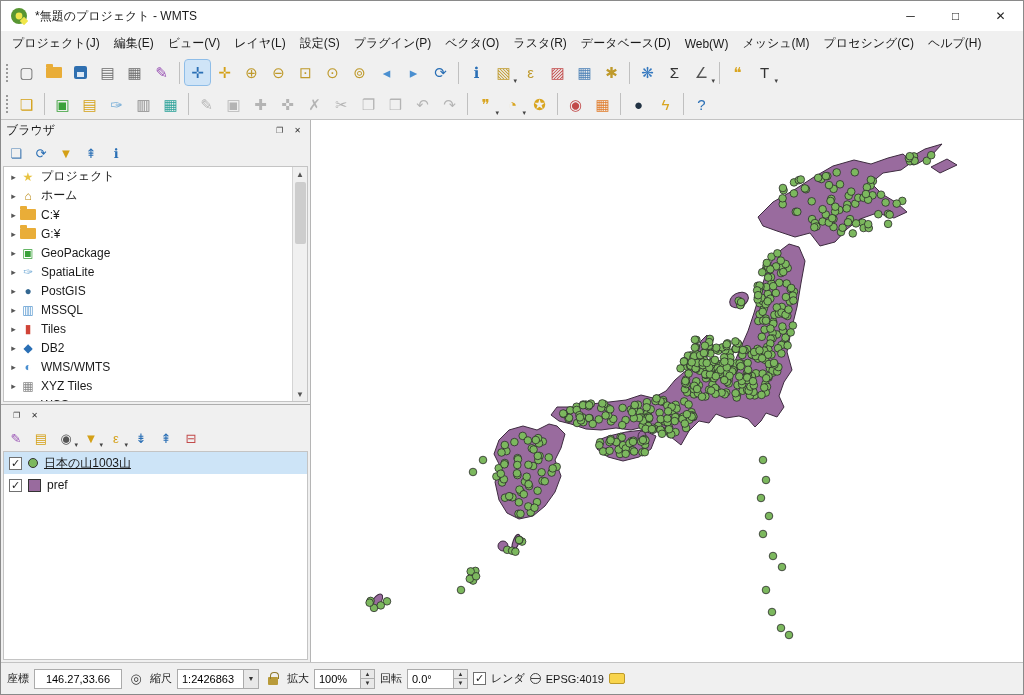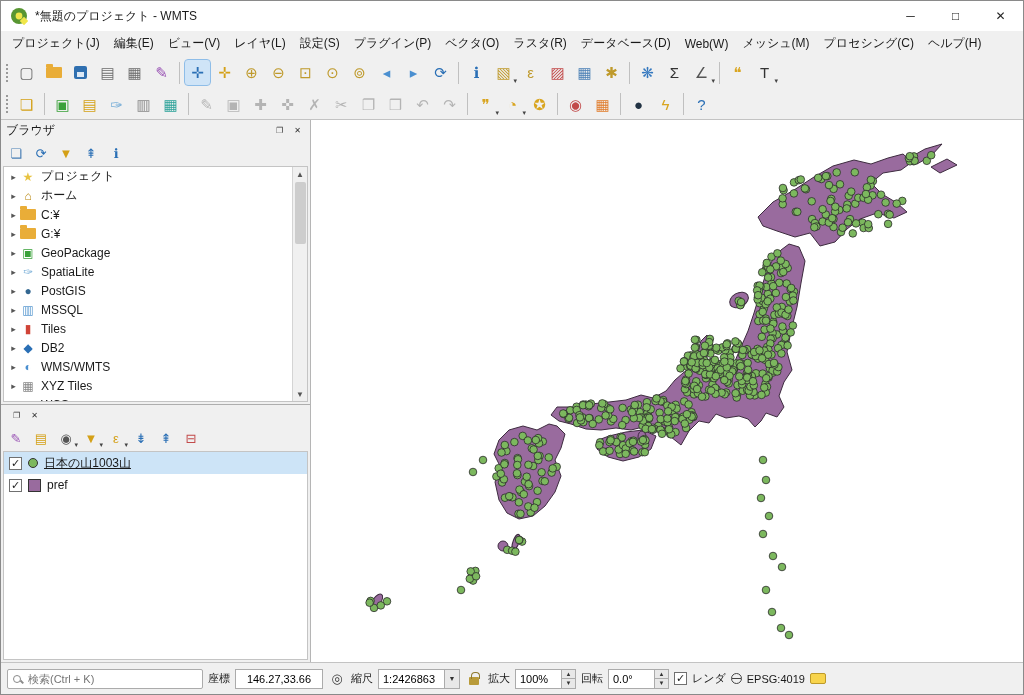--- a/index.html
+++ b/index.html
@@ -1060,24 +1060,20 @@
           <circle cx="470.0" cy="508.0" r="3.8" fill="#7cb85e" stroke="#2b2b2b" stroke-width="0.8"></circle>
           <circle cx="478.0" cy="515.0" r="3.8" fill="#7cb85e" stroke="#2b2b2b" stroke-width="0.8"></circle>
           <circle cx="172.0" cy="340.0" r="3.8" fill="#7cb85e" stroke="#2b2b2b" stroke-width="0.8"></circle>
           <circle cx="162.0" cy="352.0" r="3.8" fill="#7cb85e" stroke="#2b2b2b" stroke-width="0.8"></circle>
           <circle cx="150.0" cy="470.0" r="3.8" fill="#7cb85e" stroke="#2b2b2b" stroke-width="0.8"></circle>
         </svg>
     </div>
   </div>
 
   <div class="statusbar">
-    <div class="search-box">
-      <span class="mag-icon"></span>
-      <input class="search-input" placeholder="検索(Ctrl + K)" style="">
-    </div>
     <span class="sb-label">座標</span>
     <input class="sb-field coord-field" value="146.27,33.66" style="">
     <span class="icon-btn" style="color:#3a3a3a;">◎</span>
     <span class="sb-label">縮尺</span>
     <div class="combo">
       <input class="sb-field" value="1:2426863" style="">
       <span class="combo-dd">▼</span>
     </div>
     <span class="icon-btn">
         <span class="lock-icon"></span>

